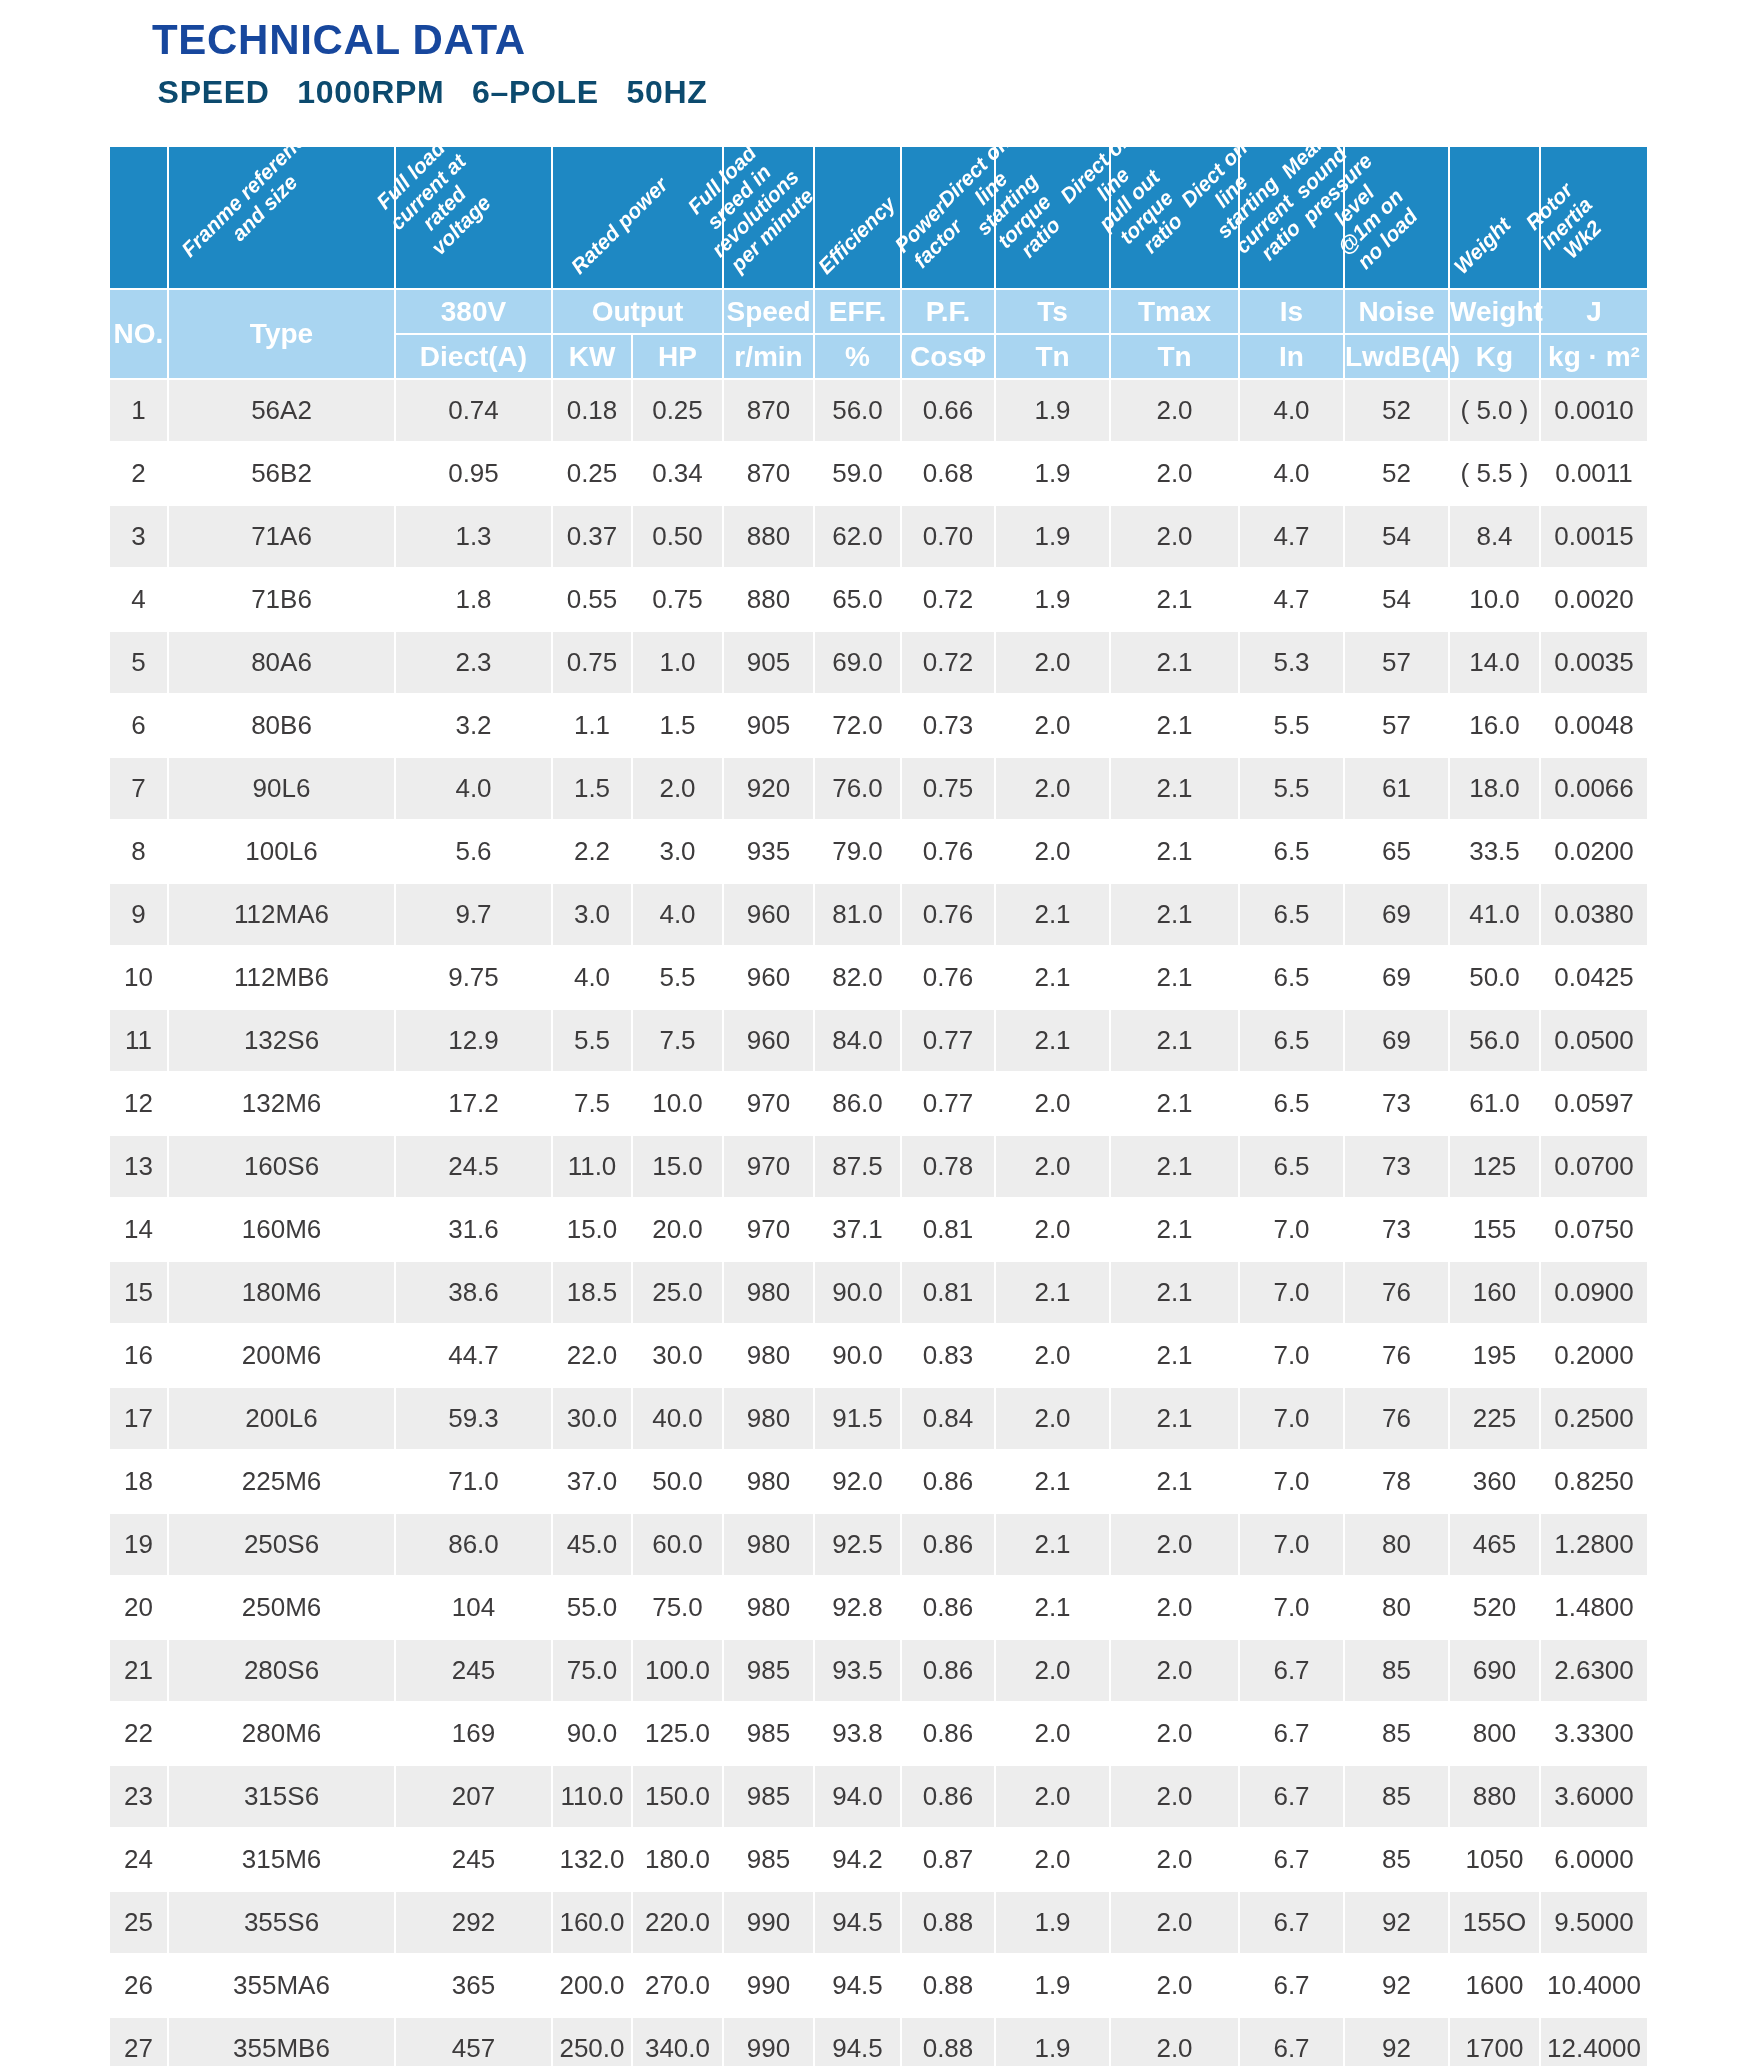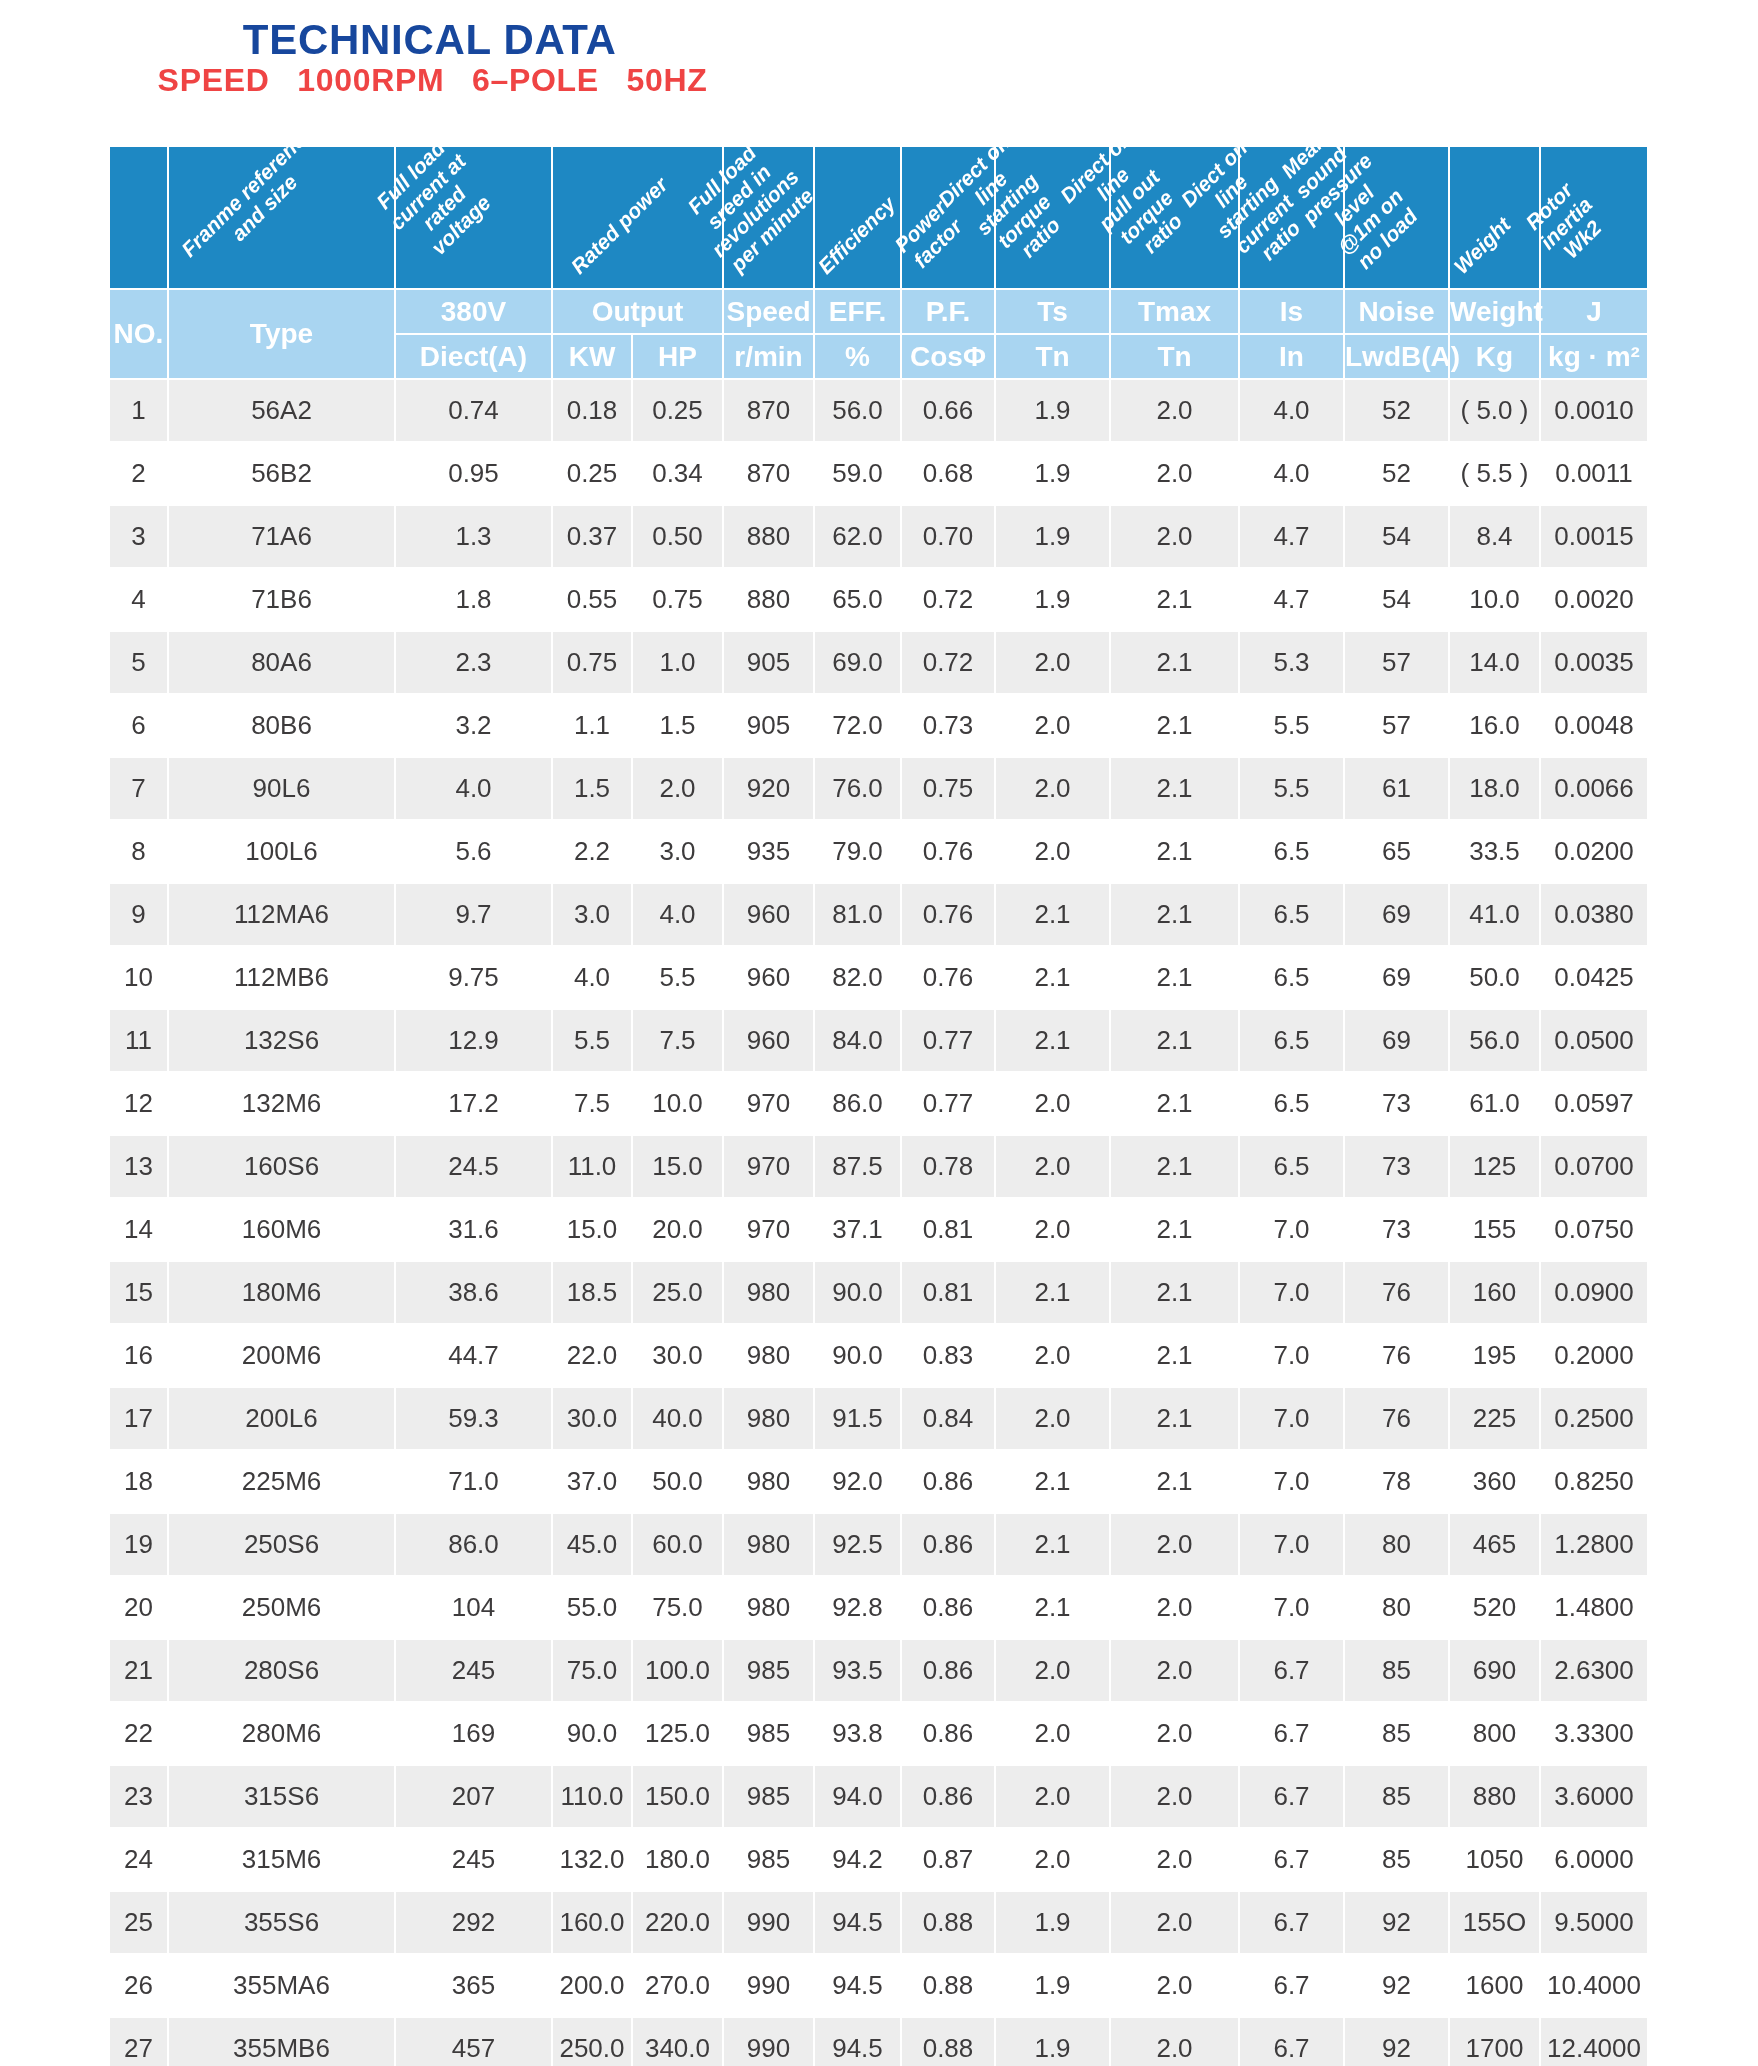--- a/index.html
+++ b/index.html
@@ -18,28 +18,27 @@
     position: absolute;
     left: 152px;
     top: 18px;
   }
   .page-title {
     font-size: 42px;
     font-weight: bold;
     color: #17479d;
     letter-spacing: 0.7px;
     line-height: 1.05;
-    text-align: center;
   }
   .page-subtitle {
     font-size: 32px;
     font-weight: bold;
-    color: #ef4444;
+    color: #0c4a6e;
     word-spacing: 18px;
-    margin-top: 0;
+    margin-top: 12px;
     margin-left: 5.6px;
     letter-spacing: 0.7px;
   }
   table.tech {
     position: absolute;
     left: 108px;
     top: 145px;
     width: 1541px;
     border-collapse: collapse;
     table-layout: fixed;

